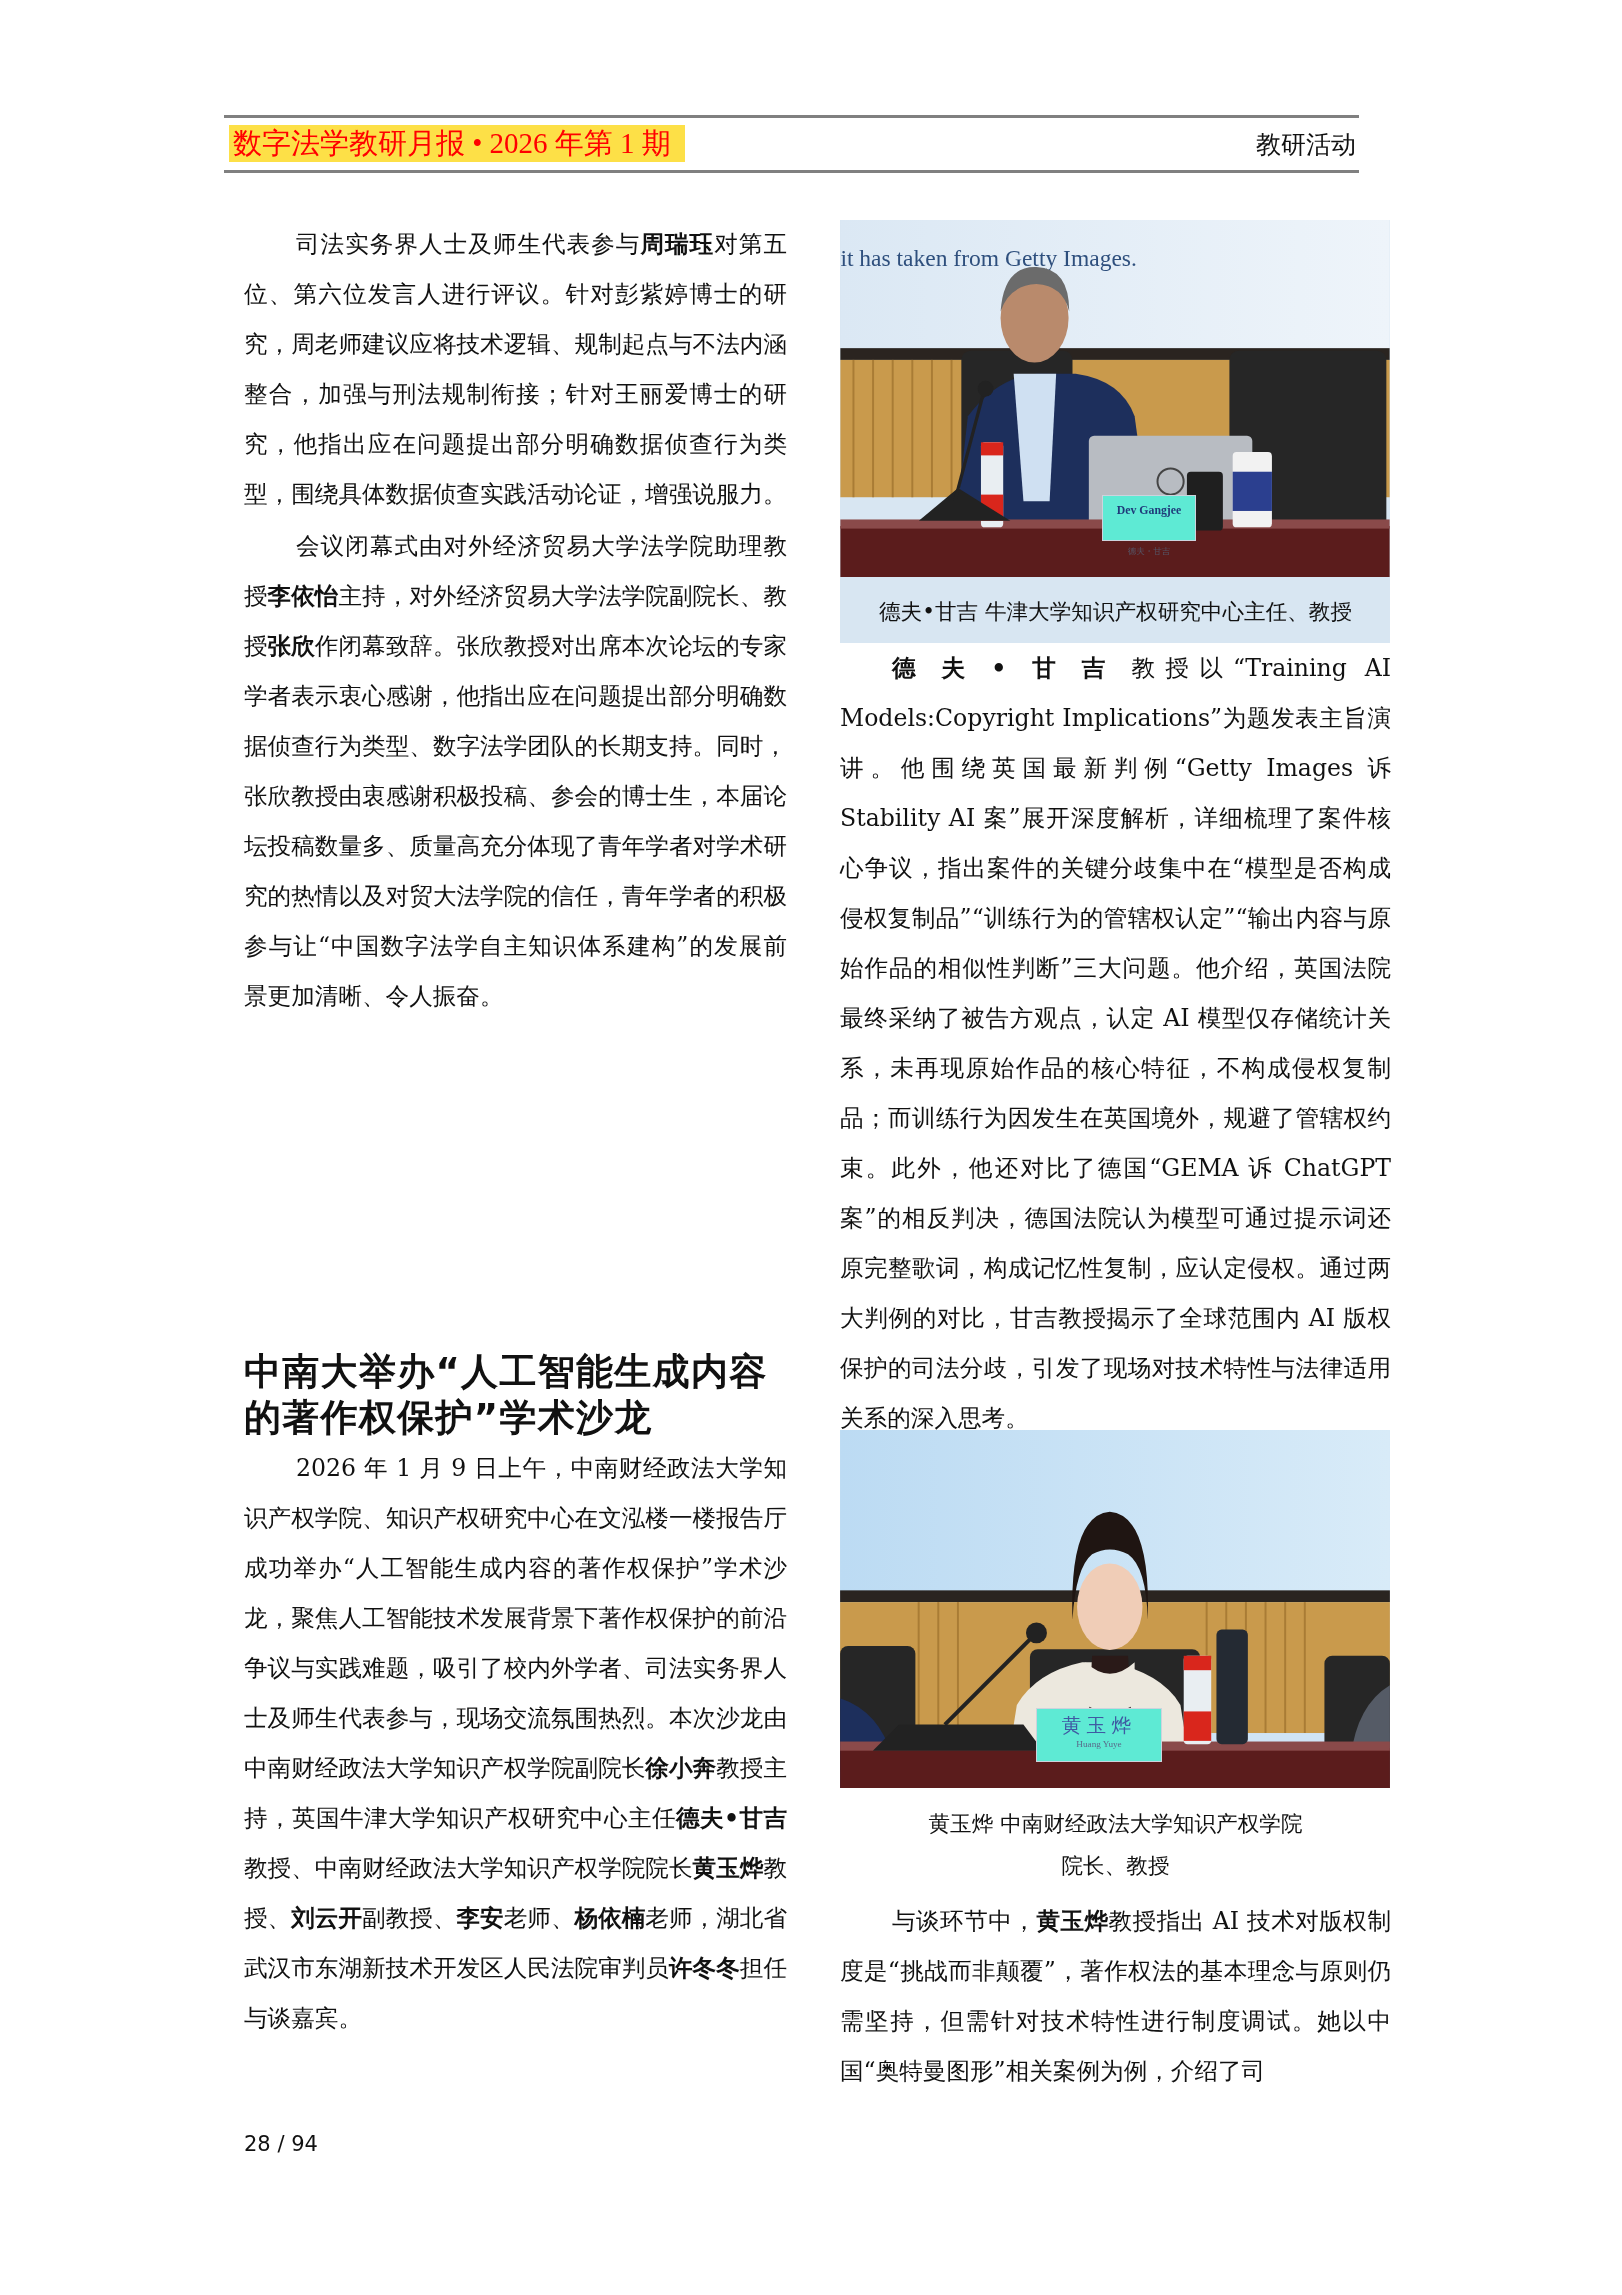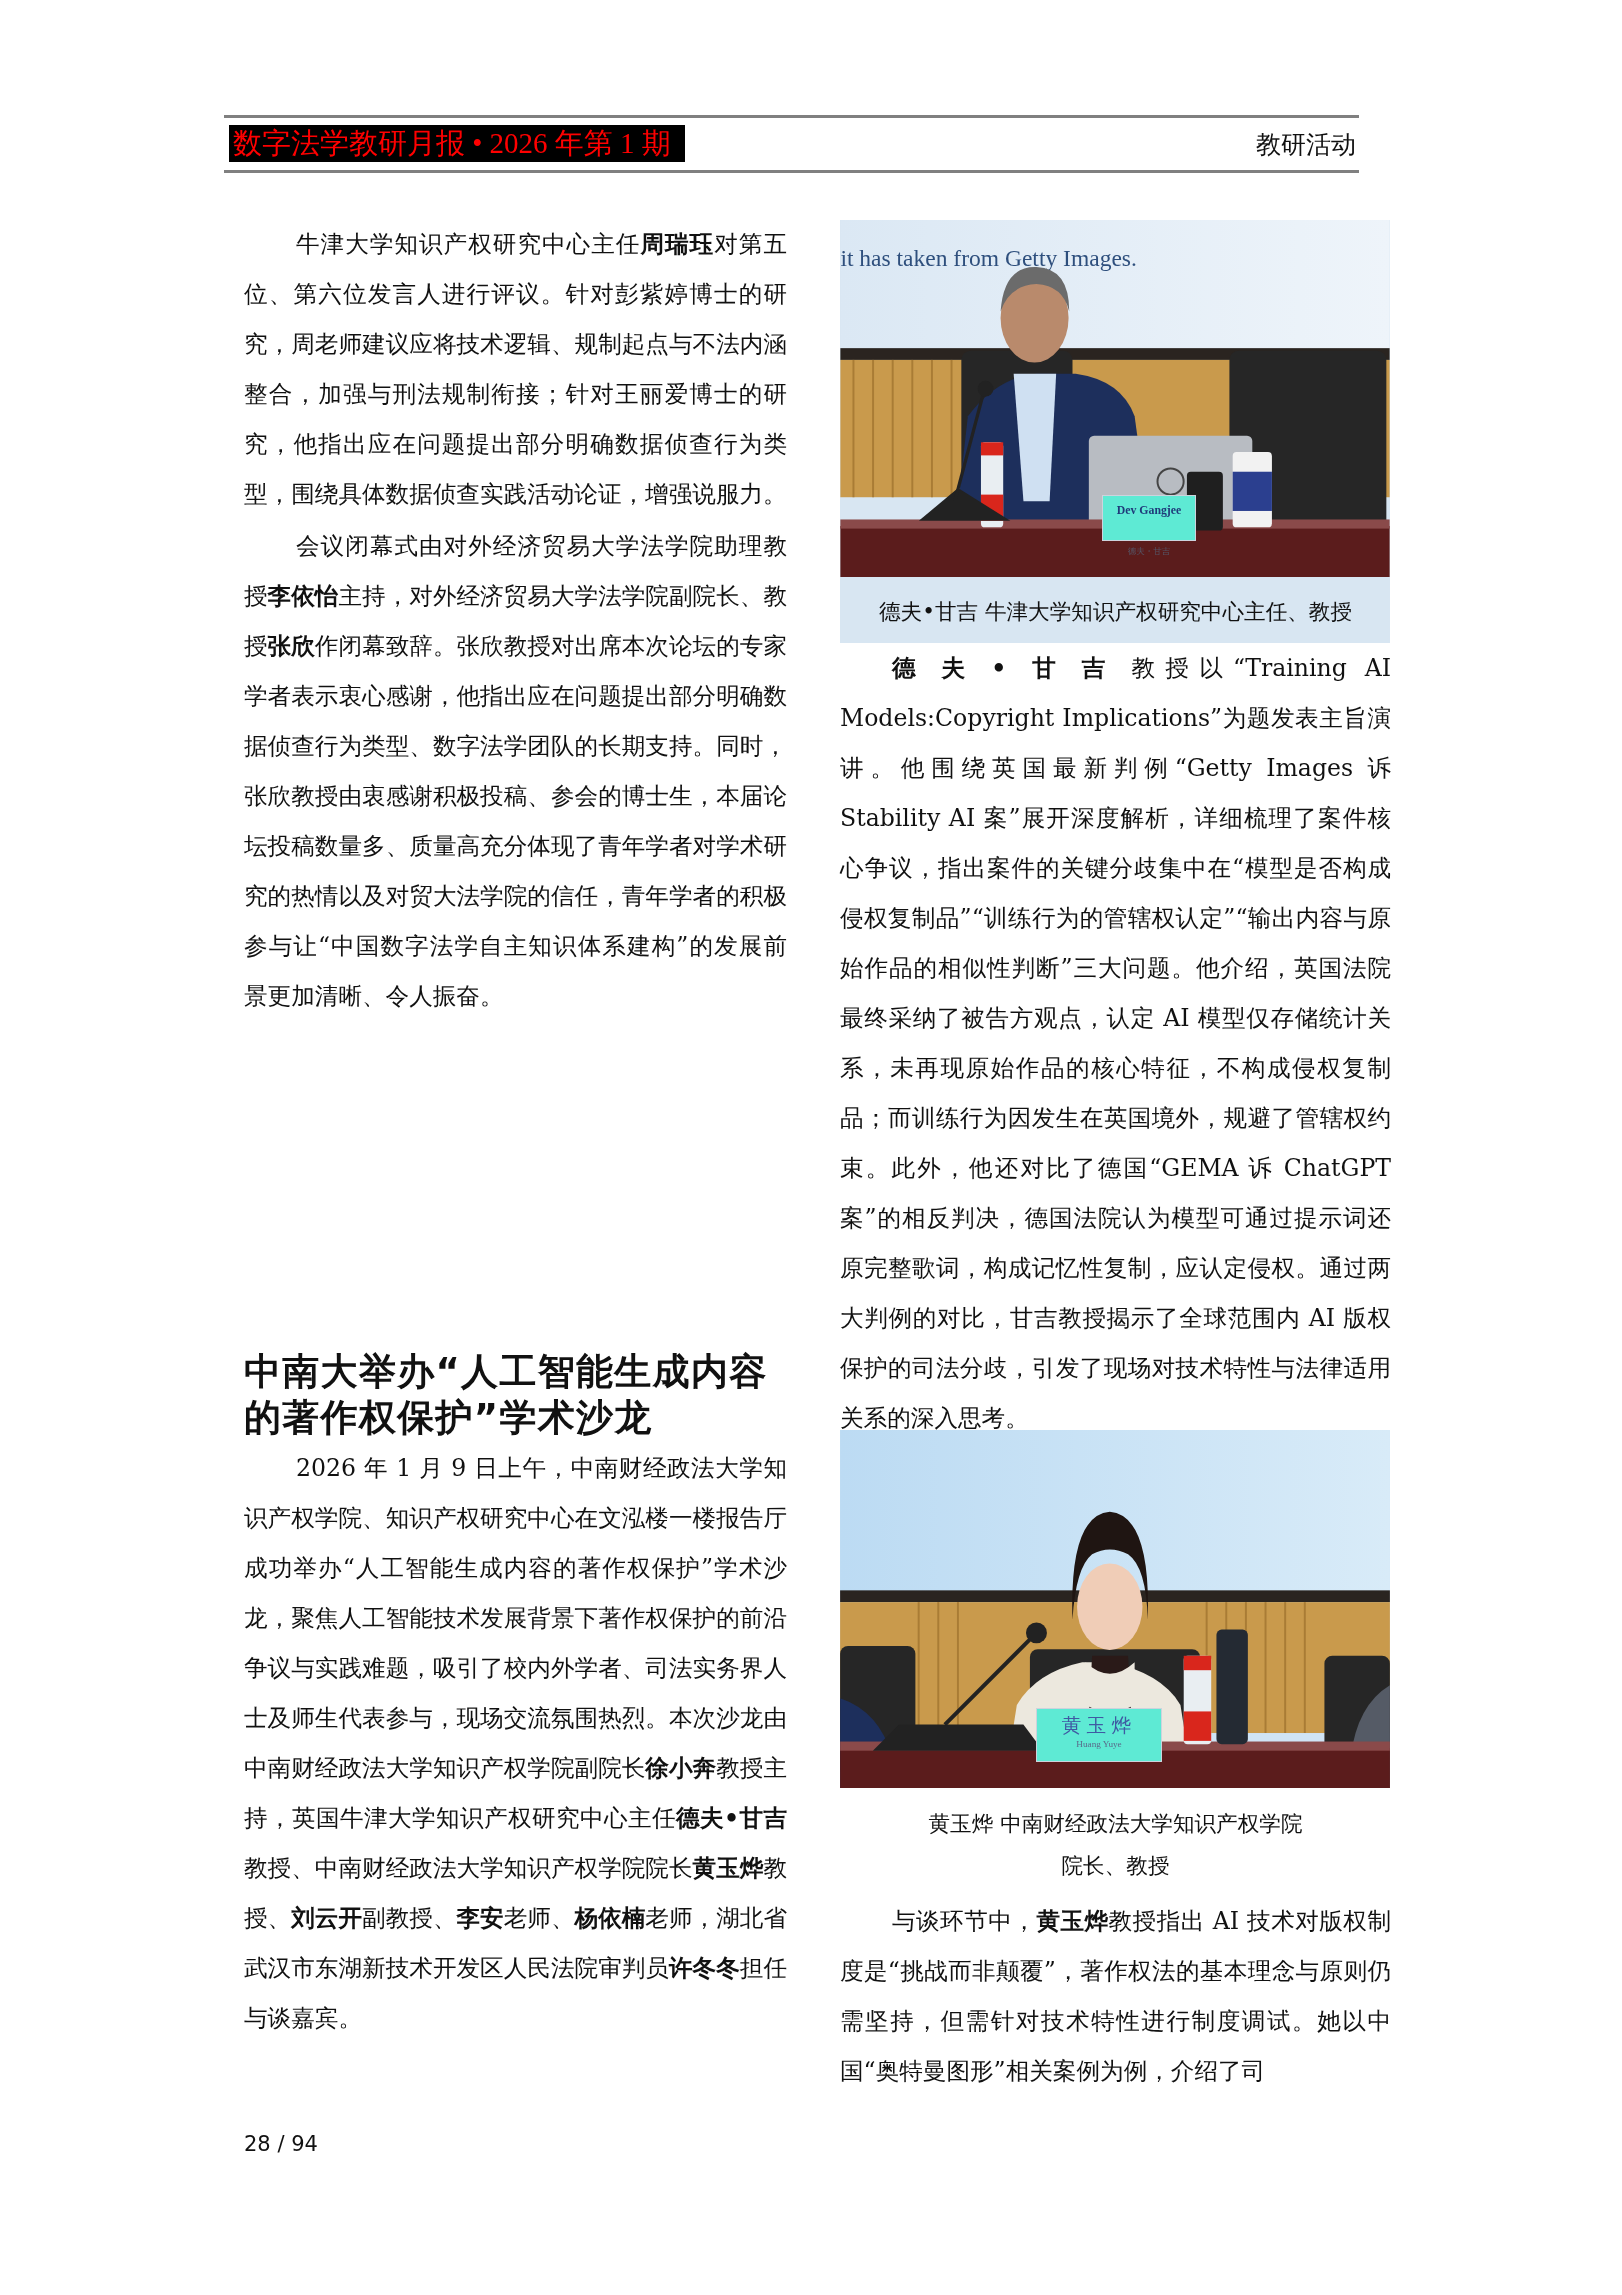--- a/index.html
+++ b/index.html
@@ -1,20 +1,20 @@
 <!DOCTYPE html>
 <html style="font-size:10.5px"><head>
 <meta charset="utf-8">
 <style>
   html, body { margin:0; padding:0; background:#ffffff; }
   body { width:1623px; height:2295px; position:relative; overflow:hidden;
          font-family:"DejaVu Serif","Liberation Serif",serif; color:#111; }
   .rule { position:absolute; left:224px; width:1135px; height:3.3px; background:#808080; }
   .hdr-title { position:absolute; left:229px; top:125px; width:452px; height:37px;
-    background:#000000; color:#ff0000; font-size:29px; line-height:37px; padding-left:3.9px;
+    background:#fde047; color:#ff0000; font-size:29px; line-height:37px; padding-left:3.9px;
     font-family:"Liberation Serif","DejaVu Serif",serif; white-space:nowrap; }
   .hdr-section { position:absolute; right:267px; top:128px; font-size:25px; line-height:33px; color:#111;
     font-family:"Liberation Serif","DejaVu Serif",serif; }
   .col { position:absolute; }
   .col-left { left:244px; top:216px; width:543px; }
   .col-right { left:840px; width:551px; }
   p.para { margin:0; font-size:23.6px; line-height:50px; text-align:justify; text-align-last:left; }
   p.indent { text-indent:52px; }
   .b { font-weight:bold; }
   .article-title { position:absolute; left:244px; top:1349px; width:550px; font-size:37px; line-height:46px;
@@ -29,21 +29,21 @@
 </style>
 </head>
 <body>
 
 <div class="rule" style="top:115px;"></div>
 <div class="hdr-title">数字法学教研月报 • 2026 年第 1 期</div>
 <div class="hdr-section">教研活动</div>
 <div class="rule" style="top:170px;"></div>
 
 <div class="col col-left">
-  <p class="para indent" style="margin-top:2.6px;"><span>牛津大学知识产权研究中心主任</span><span class="b">周瑞珏</span><span>对第五位、第六位发言人进行评议。针对彭紫婷博士的研究，周老师建议应将技术逻辑、规制起点与不法内涵整合，加强与刑法规制衔接；针对王丽爱博士的研究，他指出应在问题提出部分明确数据侦查行为类型，围绕具体数据侦查实践活动论证，增强说服力。</span></p>
+  <p class="para indent" style="margin-top:2.6px;"><span>司法实务界人士及师生代表参与</span><span class="b">周瑞珏</span><span>对第五位、第六位发言人进行评议。针对彭紫婷博士的研究，周老师建议应将技术逻辑、规制起点与不法内涵整合，加强与刑法规制衔接；针对王丽爱博士的研究，他指出应在问题提出部分明确数据侦查行为类型，围绕具体数据侦查实践活动论证，增强说服力。</span></p>
   <p class="para indent" style="margin-top:2.6px;"><span>会议闭幕式由对外经济贸易大学法学院助理教授</span><span class="b">李依怡</span><span>主持，对外经济贸易大学法学院副院长、教授</span><span class="b">张欣</span><span>作闭幕致辞。张欣教授对出席本次论坛的专家学者表示衷心感谢，他指出应在问题提出部分明确数据侦查行为类型、数字法学团队的长期支持。同时，张欣教授由衷感谢积极投稿、参会的博士生，本届论坛投稿数量多、质量高充分体现了青年学者对学术研究的热情以及对贸大法学院的信任，青年学者的积极参与让“中国数字法学自主知识体系建构”的发展前景更加清晰、令人振奋。</span></p>
 </div>
 
 <h2 class="article-title">中南大举办“人工智能生成内容的著作权保护”学术沙龙</h2>
 
 <div class="col col-left" style="top:1443px;">
   <p class="para indent"><span>2026 年 1 月 9 日上午，中南财经政法大学知识产权学院、知识产权研究中心在文泓楼一楼报告厅成功举办“人工智能生成内容的著作权保护”学术沙龙，聚焦人工智能技术发展背景下著作权保护的前沿争议与实践难题，吸引了校内外学者、司法实务界人士及师生代表参与，现场交流氛围热烈。本次沙龙由中南财经政法大学知识产权学院副院长</span><span class="b">徐小奔</span><span>教授主持，英国牛津大学知识产权研究中心主任</span><span class="b">德夫•甘吉</span><span>教授、中南财经政法大学知识产权学院院长</span><span class="b">黄玉烨</span><span>教授、</span><span class="b">刘云开</span><span>副教授、</span><span class="b">李安</span><span>老师、</span><span class="b">杨依楠</span><span>老师，湖北省武汉市东湖新技术开发区人民法院审判员</span><span class="b">许冬冬</span><span>担任与谈嘉宾。</span></p>
 </div>
 
 <div class="photo photo1">

